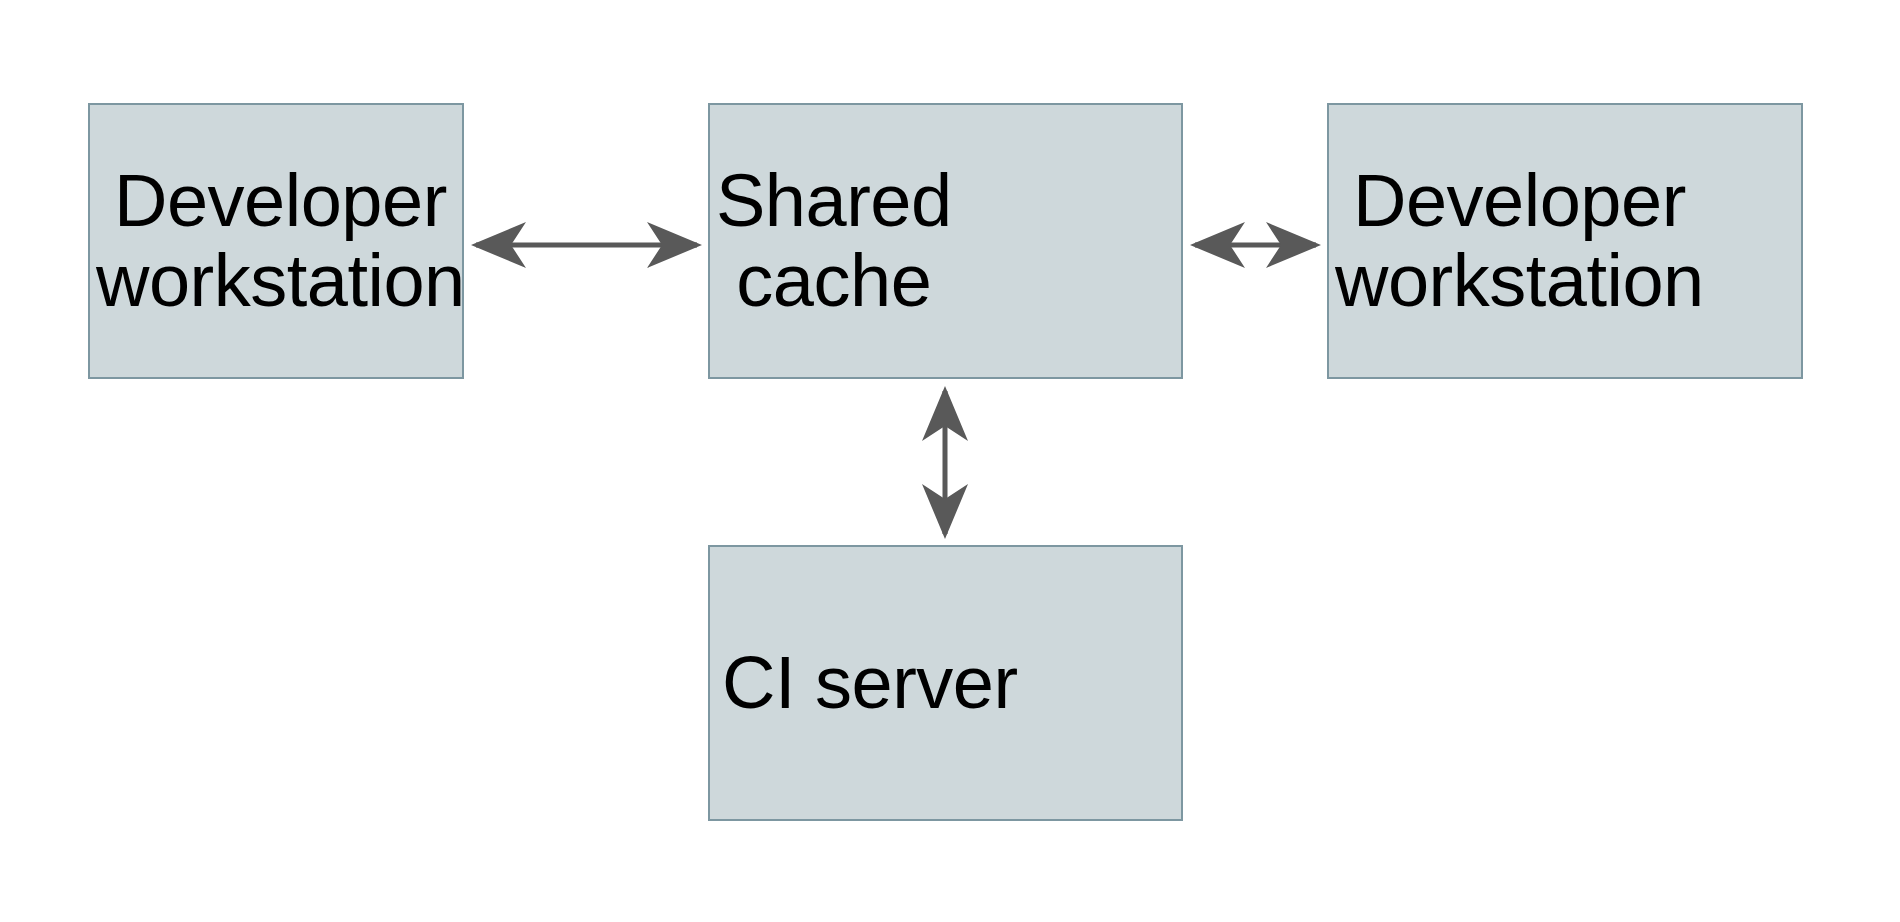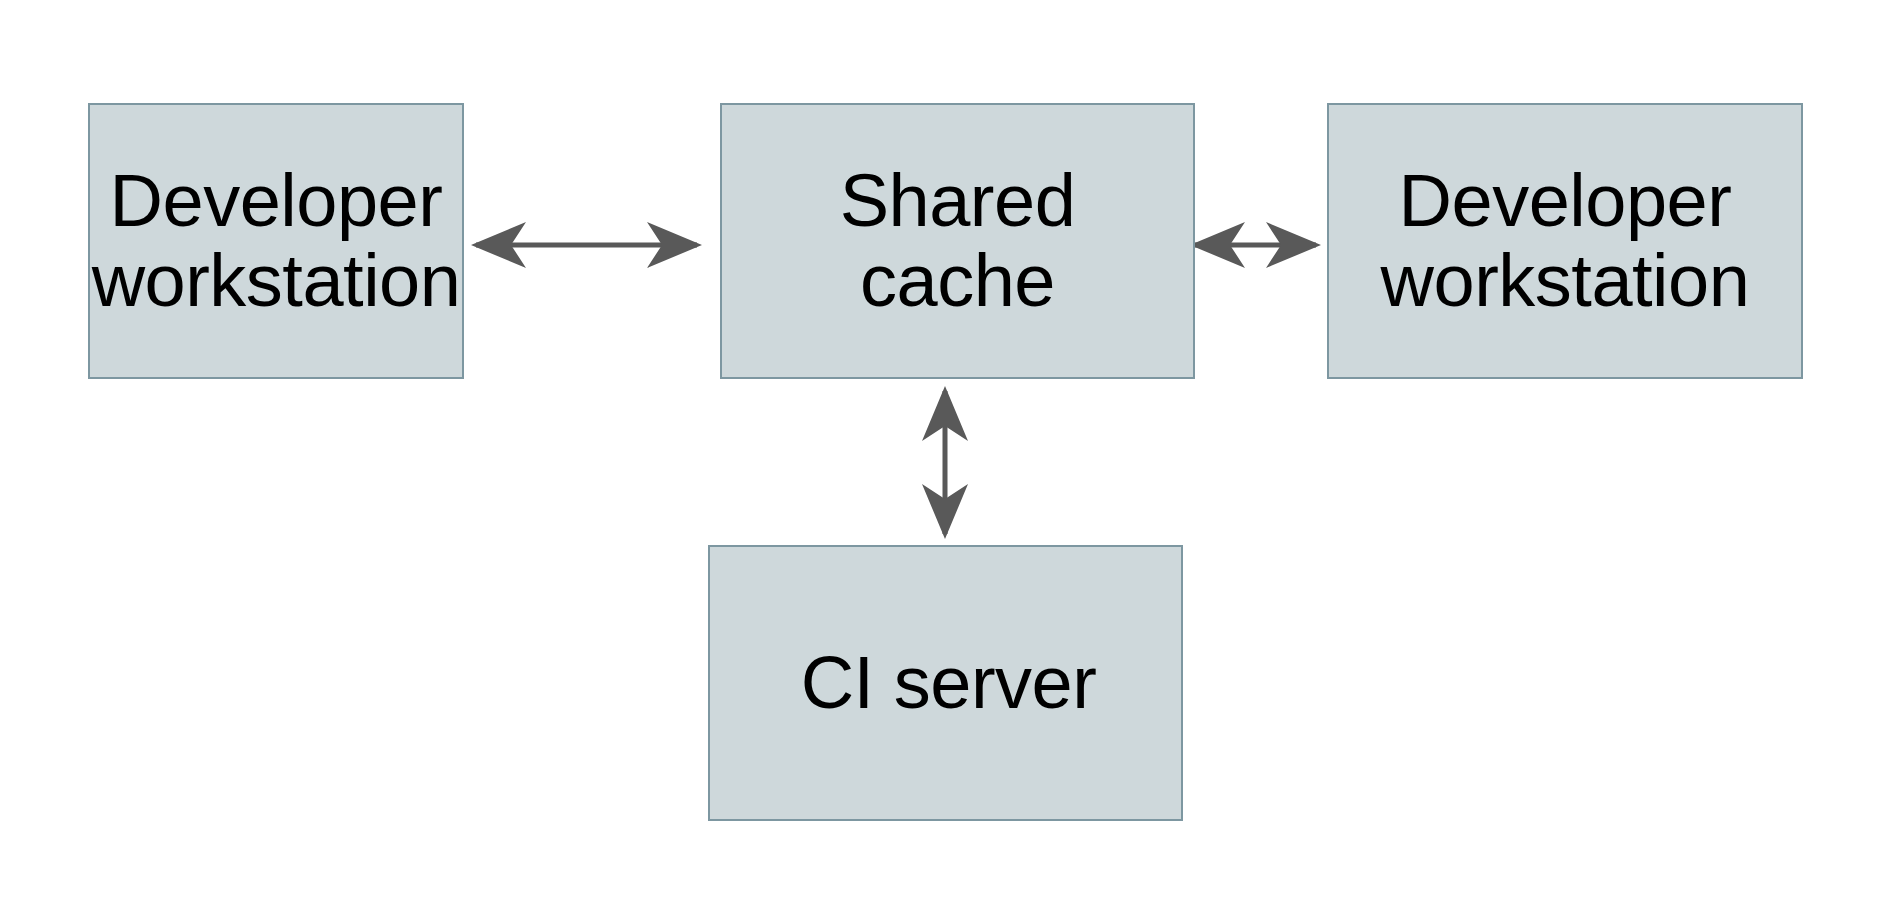--- a/index.html
+++ b/index.html
@@ -17,21 +17,20 @@
     background: #ffffff;
     overflow: hidden;
   }
   .node {
     position: absolute;
     box-sizing: border-box;
     background: #ced8db;
     border: 2px solid #7d97a1;
     display: flex;
     align-items: center;
-    justify-content: center;
     text-align: center;
   }
   .node-label {
     font-family: "Liberation Sans", sans-serif;
     font-size: 74px;
     line-height: 1.08;
     color: #000000;
     letter-spacing: -0.5px;
     font-weight: 400;
     white-space: pre-line;
@@ -66,21 +65,21 @@
     <line x1="1195" y1="245" x2="1316" y2="245" stroke="#595959" stroke-width="5" marker-start="url(#arrow-start)" marker-end="url(#arrow-end)"></line>
 
     <line x1="945" y1="534" x2="945" y2="391" stroke="#595959" stroke-width="5" marker-start="url(#arrow-start)" marker-end="url(#arrow-end)"></line>
   </svg>
 
   <div class="node" style="left:88px; top:103px; width:376px; height:276px;">
     <span class="node-label">Developer
 workstation</span>
   </div>
 
-  <div class="node" style="left:708px; top:103px; width:475px; height:276px;margin-left:12px;">
+  <div class="node" style="left:708px; top:103px; width:475px; height:276px;">
     <span class="node-label">Shared
 cache</span>
   </div>
 
   <div class="node" style="left:1327px; top:103px; width:476px; height:276px;">
     <span class="node-label">Developer
 workstation</span>
   </div>
 
   <div class="node" style="left:708px; top:545px; width:475px; height:276px;padding-left:6px;">

